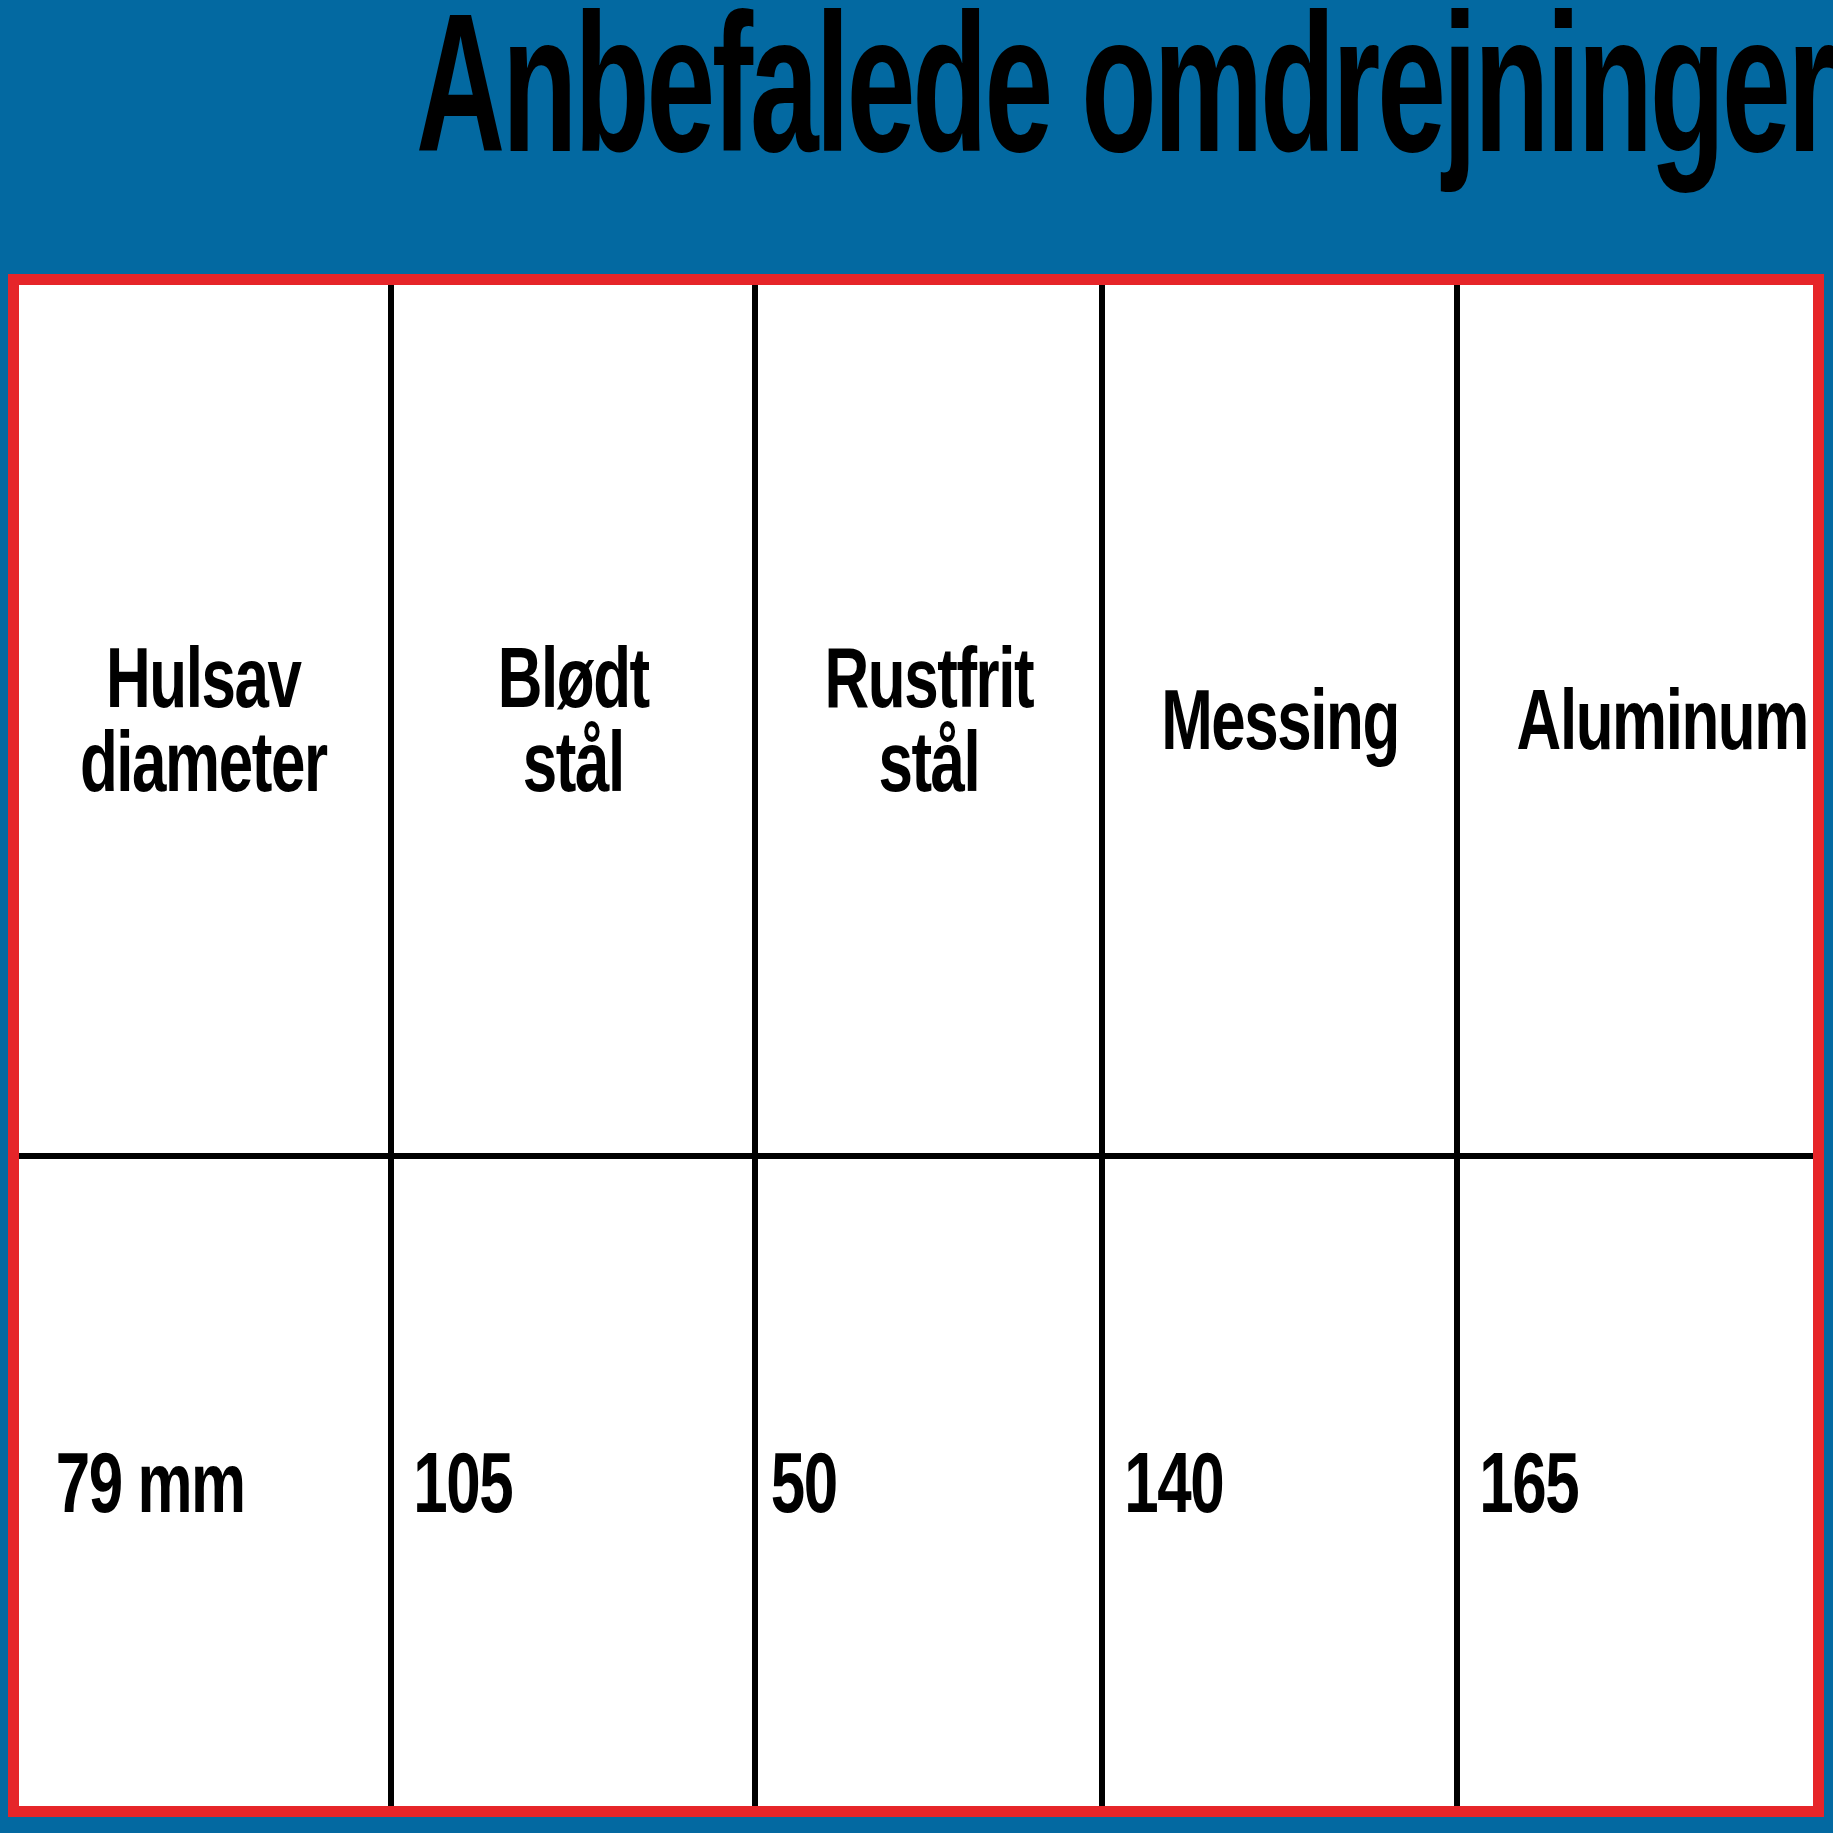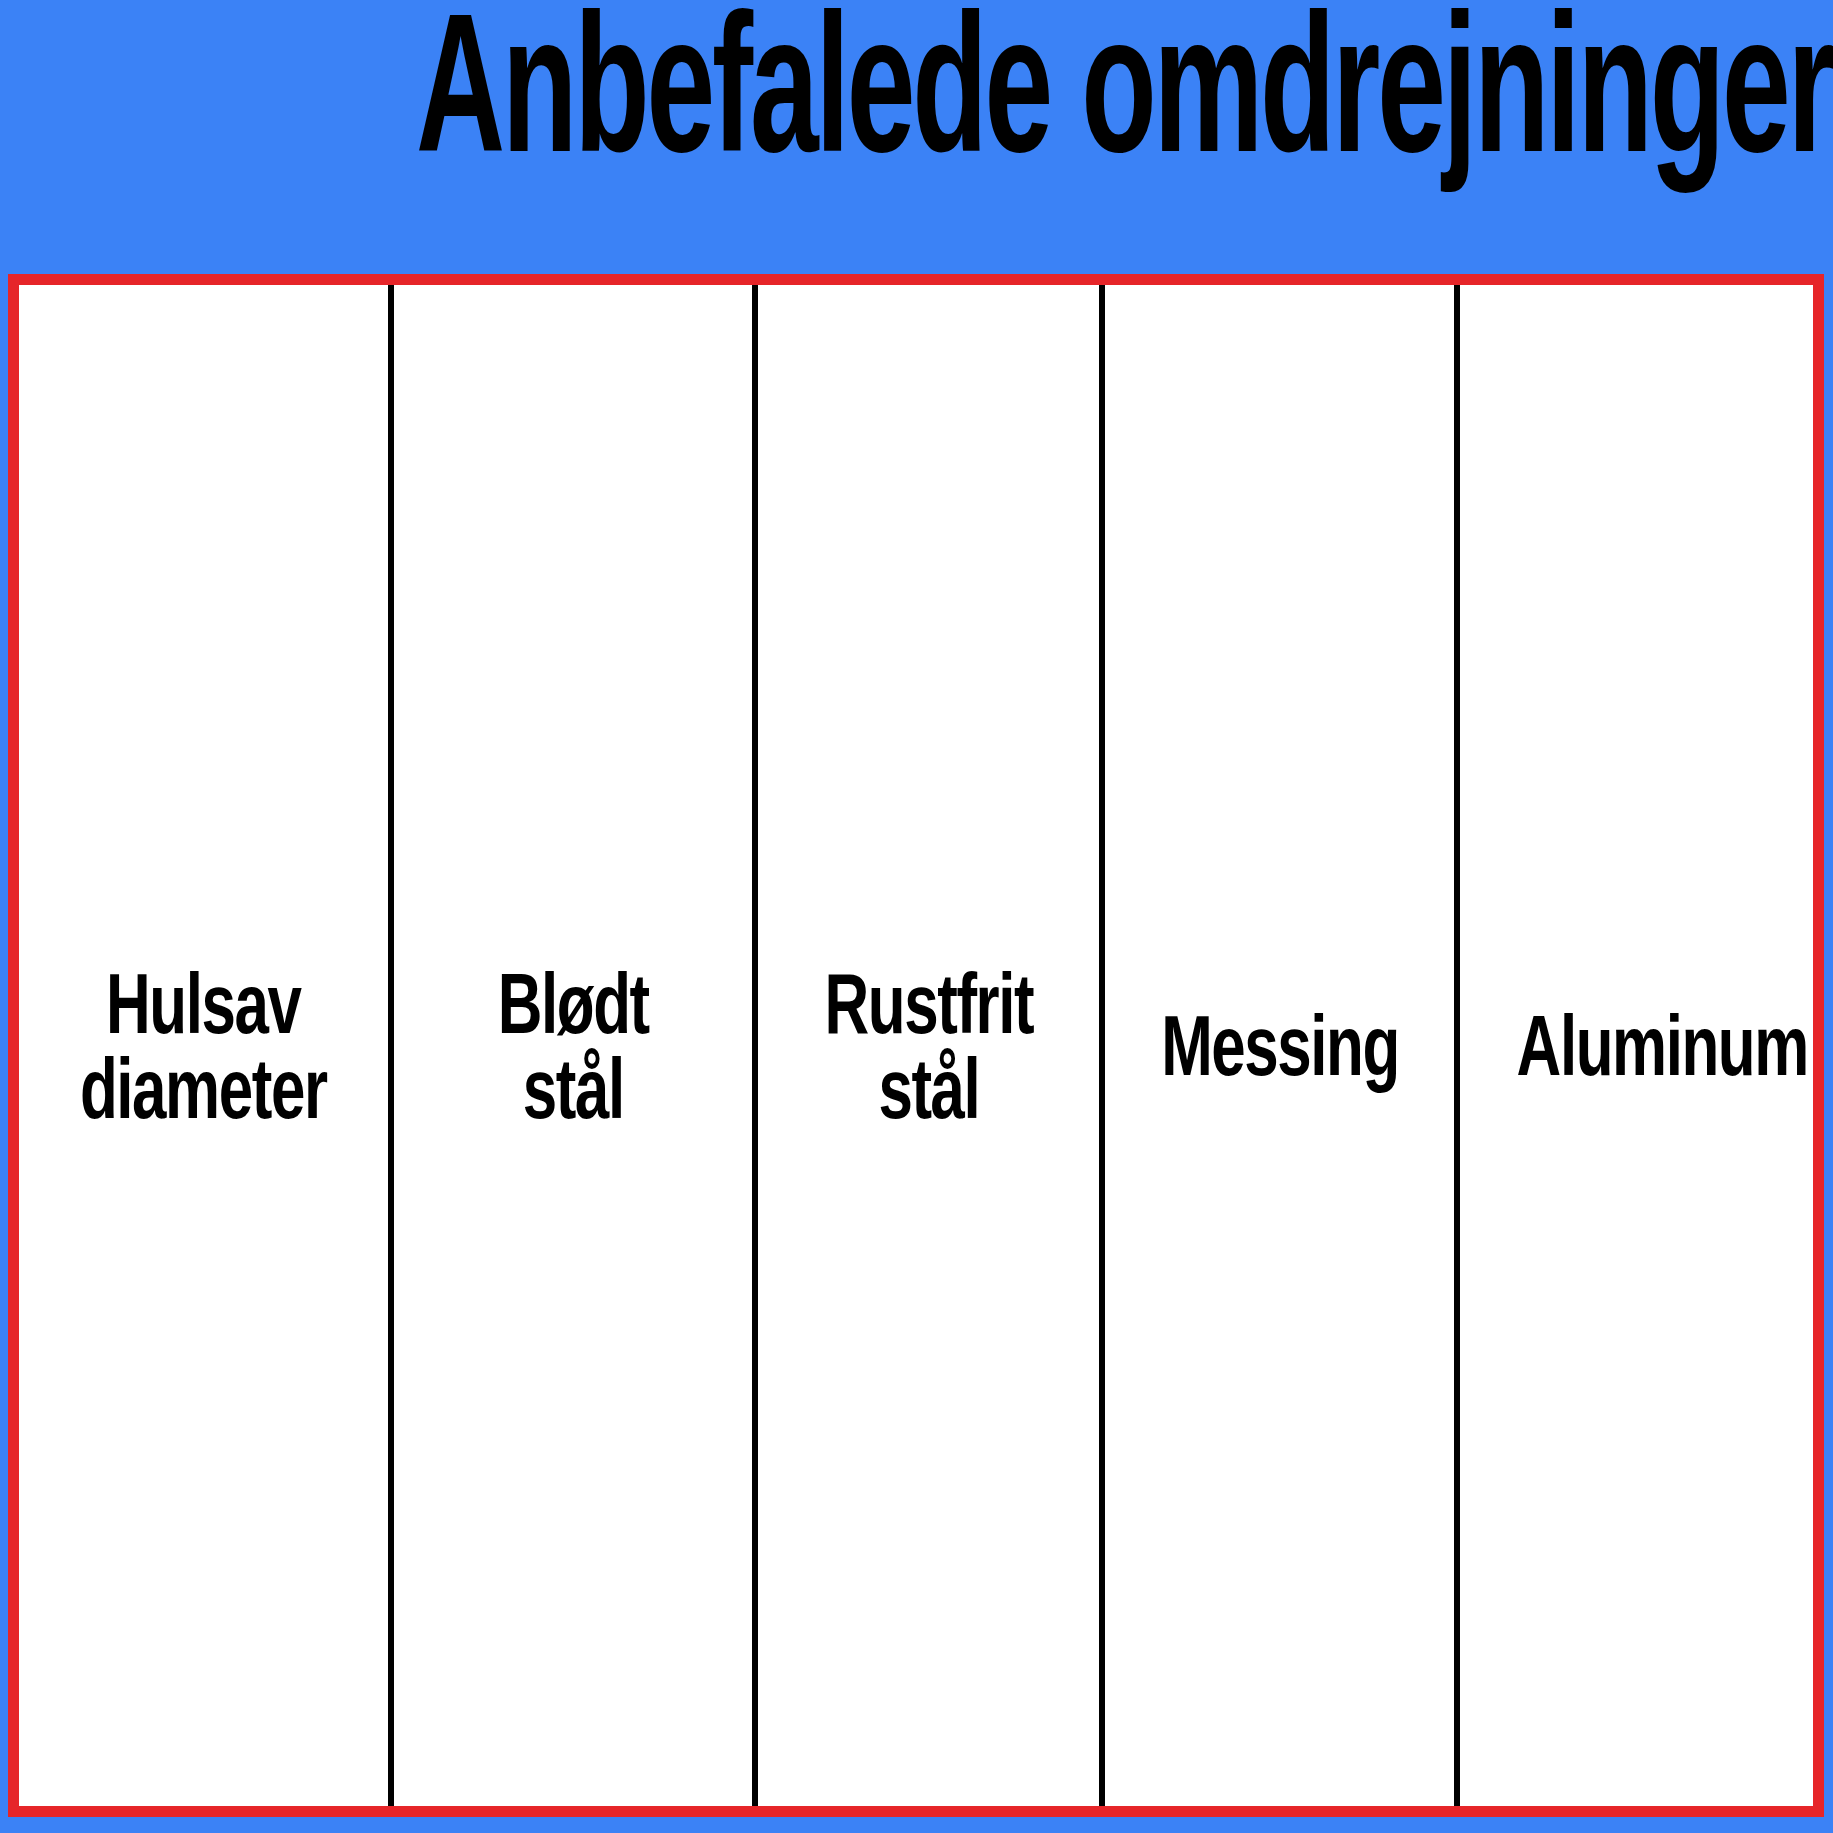--- a/index.html
+++ b/index.html
@@ -5,21 +5,21 @@
   html, body {
     margin: 0;
     padding: 0;
     background: #ffffff;
     font-family: "Liberation Sans", sans-serif;
   }
   .canvas {
     position: relative;
     width: 1833px;
     height: 1833px;
-    background: #3b82f6;
+    background: #0369a1;
     overflow: hidden;
   }
   .title-wrap {
     position: absolute;
     top: -26px;
     left: 0;
     width: 100%;
     text-align: center;
   }
   .title-text {
@@ -84,16 +84,23 @@
     <tbody>
       <tr class="header-row">
         <th><span class="ct">Hulsav
 diameter</span></th>
         <th><span class="ct">Blødt stål</span></th>
         <th><span class="ct">Rustfrit
 stål</span></th>
         <th><span class="ct">Messing</span></th>
         <th><span class="ct">Aluminum</span></th>
       </tr>
+      <tr class="data-row">
+        <td><span class="ct">79 mm</span></td>
+        <td><span class="ct">105</span></td>
+        <td><span class="ct">50</span></td>
+        <td><span class="ct">140</span></td>
+        <td><span class="ct">165</span></td>
+      </tr>
     </tbody>
   </table>
 
 </div>
 
 </body></html>

